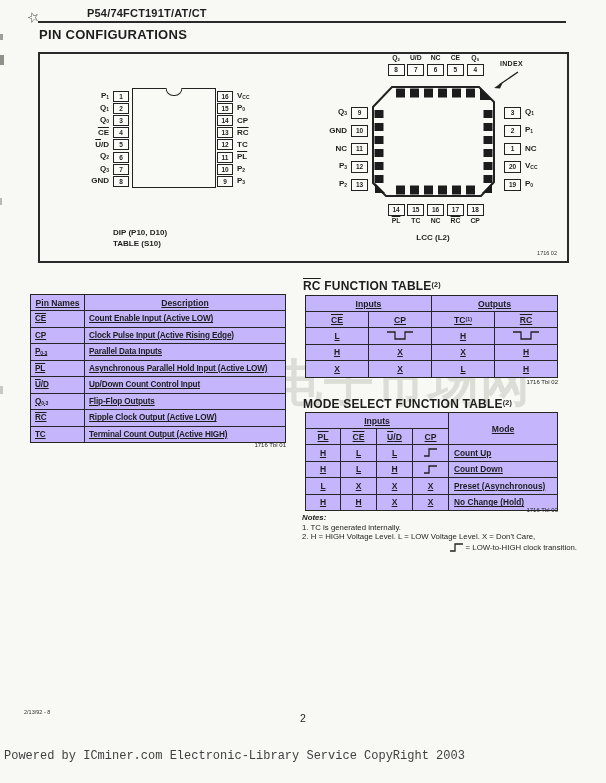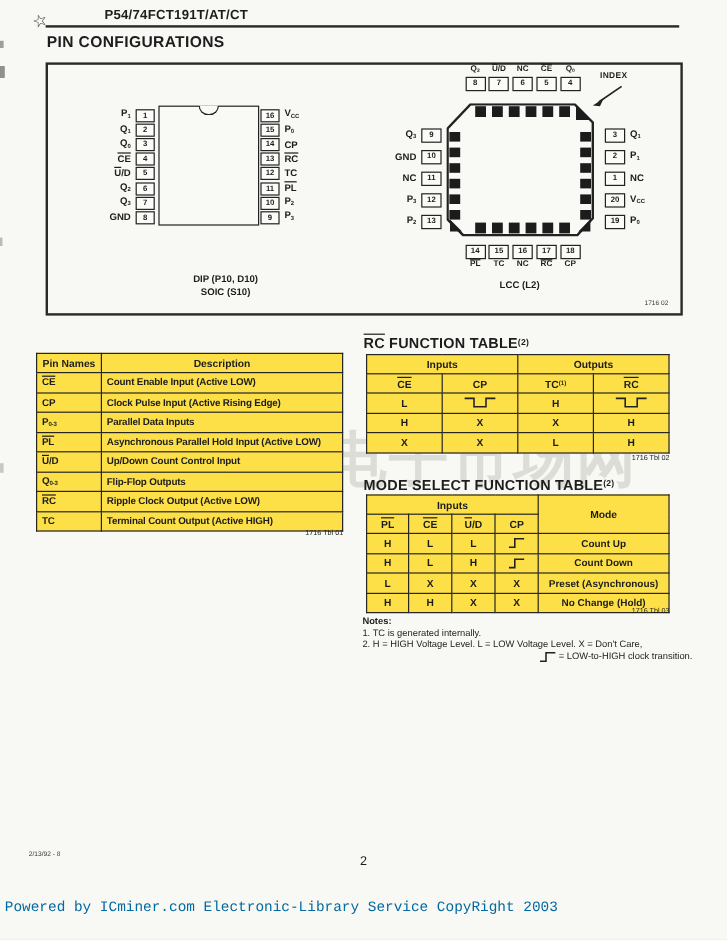--- a/index.html
+++ b/index.html
@@ -33,21 +33,21 @@
   #dip-left .dprow{right:0;justify-content:flex-end;}
   #dip-right .dprow{left:0;justify-content:flex-start;}
   .pbox{display:inline-block;width:14px;height:9px;border:1px solid #222;background:#fbfbf8;
         font-size:6.5px;font-weight:700;line-height:9px;text-align:center;flex:0 0 auto;}
   .pbox.lb{width:15px;height:10px;line-height:10px;}
   .plbl{font-size:8px;font-weight:700;white-space:nowrap;line-height:1;}
   .plbl.sm{font-size:6.8px;}
   sub{font-size:62%;vertical-align:-22%;}
   sup{font-size:60%;vertical-align:30%;}
   .ov{text-decoration:overline;}
-  .dip-cap{left:88px;width:120px;text-align:center;font-size:8px;font-weight:700;}
+  .dip-cap{left:73px;width:120px;text-align:left;font-size:8px;font-weight:700;}
 
   
   .lcc-svg{position:absolute;left:332px;top:32px;}
   #lcc-top{position:absolute;left:346px;top:1px;height:24px;}
   #lcc-bottom{position:absolute;left:346px;top:150px;height:24px;}
   .lcccol{position:absolute;top:0;width:20px;display:flex;flex-direction:column;align-items:center;gap:2px;}
   #lcc-left{position:absolute;left:240px;top:54px;width:88px;}
   #lcc-right{position:absolute;left:464px;top:54px;width:80px;}
   .lrow,.rrow{position:absolute;display:flex;align-items:center;gap:4px;height:10px;}
   .lrow{right:0;} .rrow{left:0;}
@@ -55,48 +55,48 @@
   .idx-arrow{position:absolute;left:450px;top:15px;}
   .lcc-cap{left:343px;top:179px;width:100px;text-align:center;font-size:8px;font-weight:700;}
   .fig-num{right:10px;bottom:5px;font-size:5.5px;color:#333;}
 
   
   .wmark{left:168px;top:350px;font-size:50px;font-weight:700;letter-spacing:2px;
          color:#a9a99f;opacity:.33;white-space:nowrap;pointer-events:none;}
 
   
   .tbl-title{font-size:12px;font-weight:700;letter-spacing:.2px;}
-  table{border-collapse:collapse;table-layout:fixed;background:#fde047;}
+  table{border-collapse:collapse;table-layout:fixed;background:#c4b5fd;text-decoration:underline;}
   th,td{border:1px solid #262626;overflow:hidden;}
   th{font-size:8.6px;font-weight:700;text-align:center;padding:1px 2px;height:13px;}
   td{font-size:8.5px;font-weight:700;text-align:center;padding:1px 2px;height:13.5px;}
   #def-table{position:absolute;left:30px;top:294px;width:256px;}
   #def-table td{text-align:left;padding:1px 4px;font-size:8.2px;letter-spacing:-.15px;white-space:nowrap;}
   .def-title{left:30px;top:279px;}
   .def-cap{left:30px;top:442px;width:256px;text-align:right;font-size:6px;}
   #rc-table{position:absolute;left:305px;top:295px;width:253px;}
   .rc-title{left:303px;top:279px;}
   .rc-cap{left:305px;top:379px;width:253px;text-align:right;font-size:6px;}
   #mode-table{position:absolute;left:305px;top:412px;width:253px;}
   .mode-title{left:303px;top:397px;}
   .mode-cap{left:305px;top:507px;width:253px;text-align:right;font-size:6px;}
-  td.modecell{text-align:center;padding:1px 5px;font-size:8.3px;white-space:nowrap;}
+  td.modecell{text-align:left;padding:1px 5px;font-size:8.3px;white-space:nowrap;}
 
   .wf{display:inline-block;vertical-align:middle;}
   .wf path{fill:none;stroke:#222;stroke-width:1.3px;}
 
   
   .notes{left:302px;top:513px;width:275px;font-size:7.8px;line-height:1.25;}
-  .notes .nh{font-weight:700;}
+  .notes .nh{font-weight:700;font-style:italic;}
   .notes .indent{padding-left:9px;text-align:right;}
 
   
   .f-left{left:24px;top:709px;font-size:5.5px;color:#333;}
   .f-page{left:0;top:712px;width:606px;text-align:center;font-size:10.5px;}
-  .f-powered{left:4px;top:749px;font-family:"Liberation Mono",monospace;font-size:12px;color:#0369a1;}
+  .f-powered{left:4px;top:749px;font-family:"Liberation Mono",monospace;font-size:12px;color:#404040;}
 </style>
 </head>
 <body>
 
 <div class="page">
 
   <div class="em em1"></div>
   <div class="em em2"></div>
   <div class="em em3"></div>
   <div class="em em4"></div>
@@ -173,21 +173,21 @@
         <div class="dprow" style="top:72.6px">
        <span class="pbox">10</span>
           <span class="plbl">P<sub>2</sub></span>
         </div>
         <div class="dprow" style="top:84.7px">
        <span class="pbox">9</span>
           <span class="plbl">P<sub>3</sub></span>
         </div>
       </div>
     <div class="abs dip-cap" style="top:174px">DIP (P10, D10)</div>
-    <div class="abs dip-cap" style="top:185px">SOIC (S10)</div>
+    <div class="abs dip-cap" style="top:185px">TABLE (S10)</div>
 
     <svg class="lcc-svg" width="123" height="111" viewBox="0 0 123 111">
       <polygon points="20,1 107,1 122,16 122,96 109,110 14,110 1,97 1,21" fill="#f9f9f6" stroke="#222" stroke-width="2"></polygon>
       <g fill="#1c1c1c">
         <rect x="24" y="2.5" width="9" height="9"></rect>
           <rect x="38" y="2.5" width="9" height="9"></rect>
         <rect x="52" y="2.5" width="9" height="9"></rect>
           <rect x="66" y="2.5" width="9" height="9"></rect>
         <rect x="80" y="2.5" width="9" height="9"></rect>
           <rect x="94" y="2.5" width="9" height="9"></rect>

